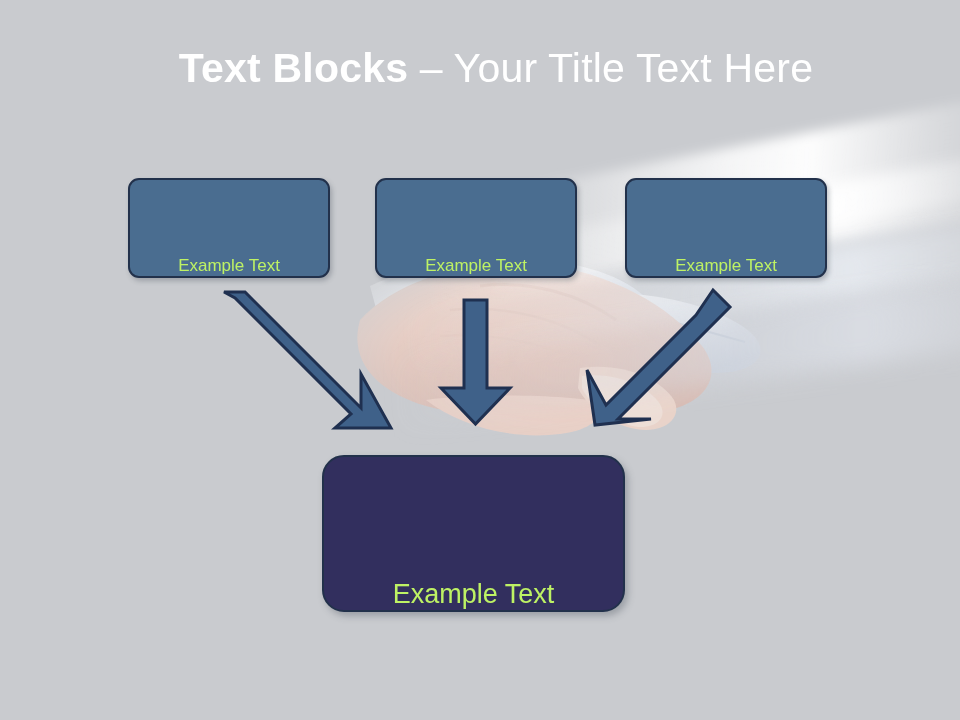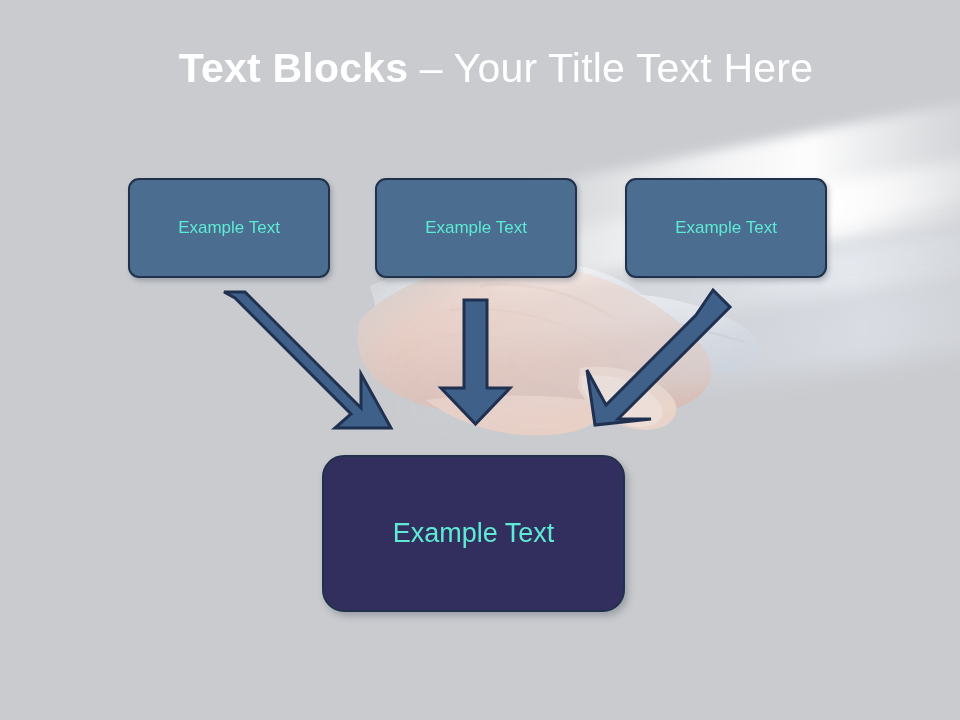--- a/index.html
+++ b/index.html
@@ -113,23 +113,23 @@
     white-space: nowrap;
   }
   .title .t-bold { font-weight: bold; }
   .title .t-light { font-weight: normal; }
 
   
   .box {
     position: absolute;
     box-sizing: border-box;
     display: flex;
-    align-items: center;
+    align-items: flex-end;
     justify-content: center;
-    color: #5eead4;
+    color: #bef264;
     text-align: center;
   }
   .box-small {
     width: 202px;
     height: 100px;
     background: #4a6d90;
     border: 2px solid #22314b;
     border-radius: 11px;
     font-size: 17px;
     box-shadow: 2px 3px 5px rgba(70,78,90,0.33);

